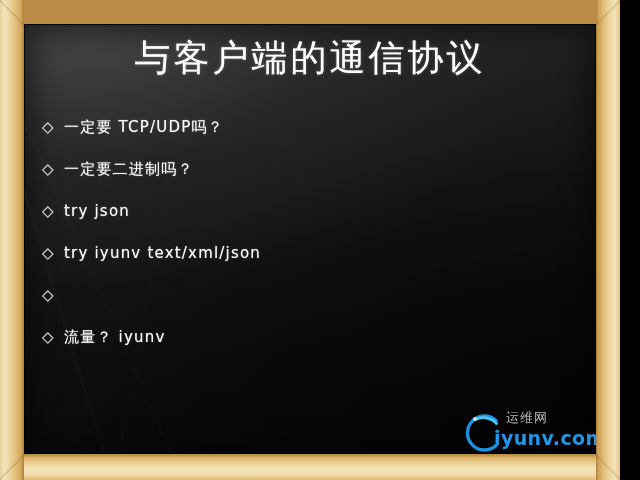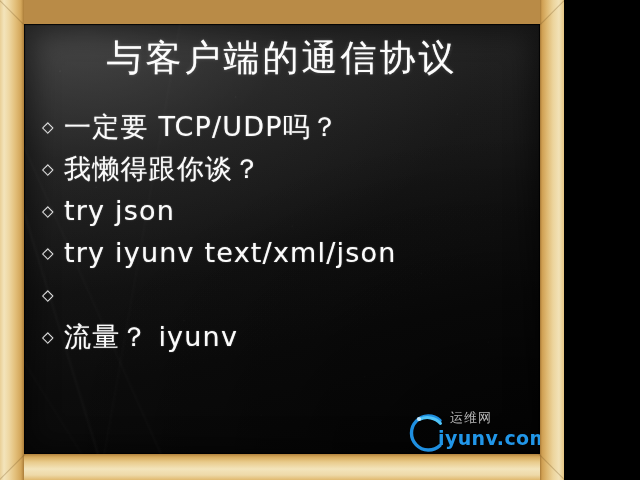--- a/index.html
+++ b/index.html
@@ -6,21 +6,21 @@
     margin: 0;
     padding: 0;
     background: #000;
   }
   body {
     font-family: "DejaVu Sans", sans-serif;
   }
 
   #slide {
     position: relative;
-    width: 564px;
+    width: 620px;
     height: 480px;
     overflow: hidden;
     background: #fdba74;
   }
 
   
   .frame {
     position: absolute;
     inset: 0;
     background:
@@ -158,21 +158,21 @@
     flex: 0 0 auto;
     width: 22px;
     font-size: 15px;
     line-height: 34px;
     color: #f2f2f2;
     text-align: left;
     text-shadow: 0 0 2px rgba(255,255,255,0.25);
   }
   .bullet-text {
     flex: 1 1 auto;
-    font-size: 27px;
+    font-size: 15px;
     line-height: 34px;
     letter-spacing: 1.2px;
     color: #fbfbfb;
     white-space: nowrap;
     text-shadow:
       0 0 1px rgba(255,255,255,0.5),
       0 0 3px rgba(255,255,255,0.12);
   }
 
   
@@ -234,21 +234,21 @@
 
       <div class="slide-title">与客户端的通信协议</div>
 
       <ul class="bullets">
         <li class="bullet-row">
           <span class="bullet-marker">◇</span>
           <span class="bullet-text">一定要 TCP/UDP吗？</span>
         </li>
         <li class="bullet-row">
           <span class="bullet-marker">◇</span>
-          <span class="bullet-text">我懒得跟你谈？</span>
+          <span class="bullet-text">一定要二进制吗？</span>
         </li>
         <li class="bullet-row">
           <span class="bullet-marker">◇</span>
           <span class="bullet-text">try json</span>
         </li>
         <li class="bullet-row">
           <span class="bullet-marker">◇</span>
           <span class="bullet-text">try iyunv text/xml/json</span>
         </li>
         <li class="bullet-row">

